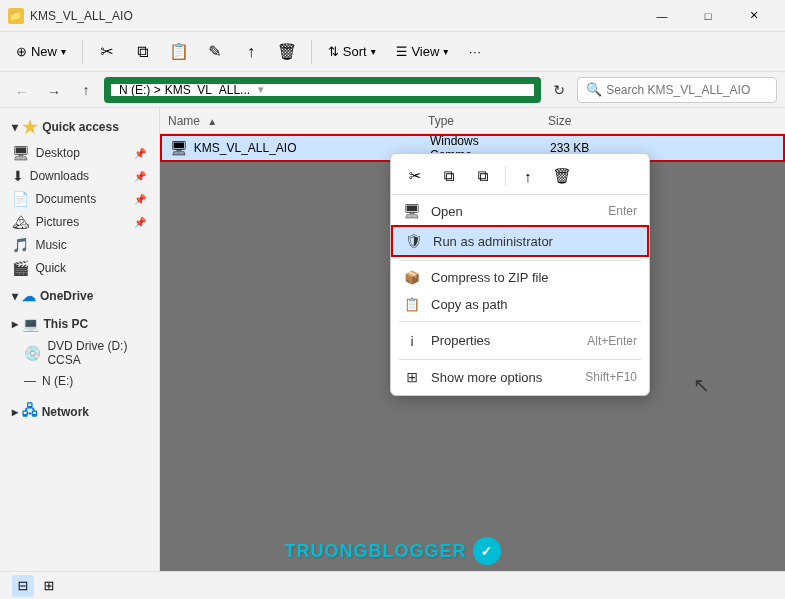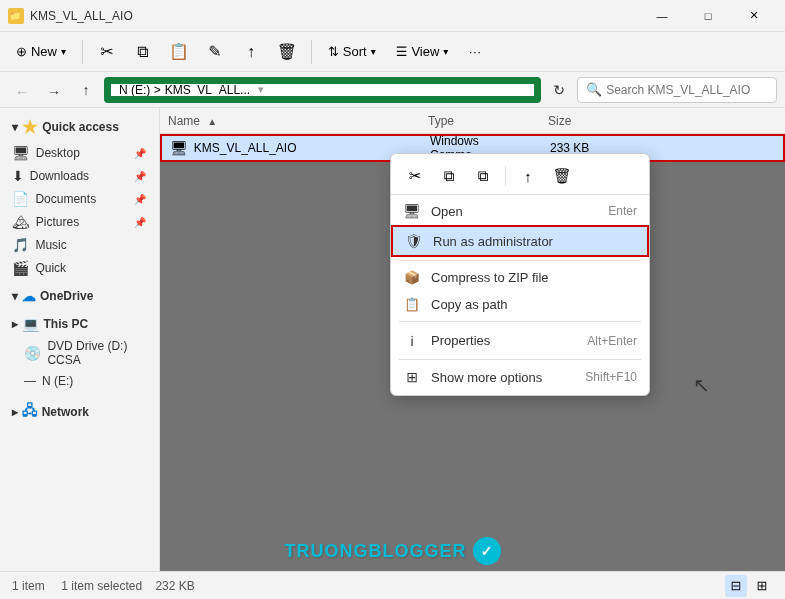--- a/index.html
+++ b/index.html
@@ -509,27 +509,20 @@
         <span>Show more options</span>
         <span class="ctx-shortcut">Shift+F10</span>
       </div>
     </div>
 
     <div class="cursor">↖</div>
   </div>
 </div>
 
 <div class="status-bar">
-  <div>
-    <span>1 item</span>
-    &nbsp;&nbsp;&nbsp;
-    <span>1 item selected</span>
-    &nbsp;&nbsp;
-    <span>232 KB</span>
-  </div>
   <div class="status-right">
     <button class="view-btn active">⊟</button>
     <button class="view-btn">⊞</button>
   </div>
 </div>
 
 <div class="watermark">
   <span class="watermark-text">TRUONGBLOGGER</span>
   <div class="watermark-icon">
     <span>✓</span>

